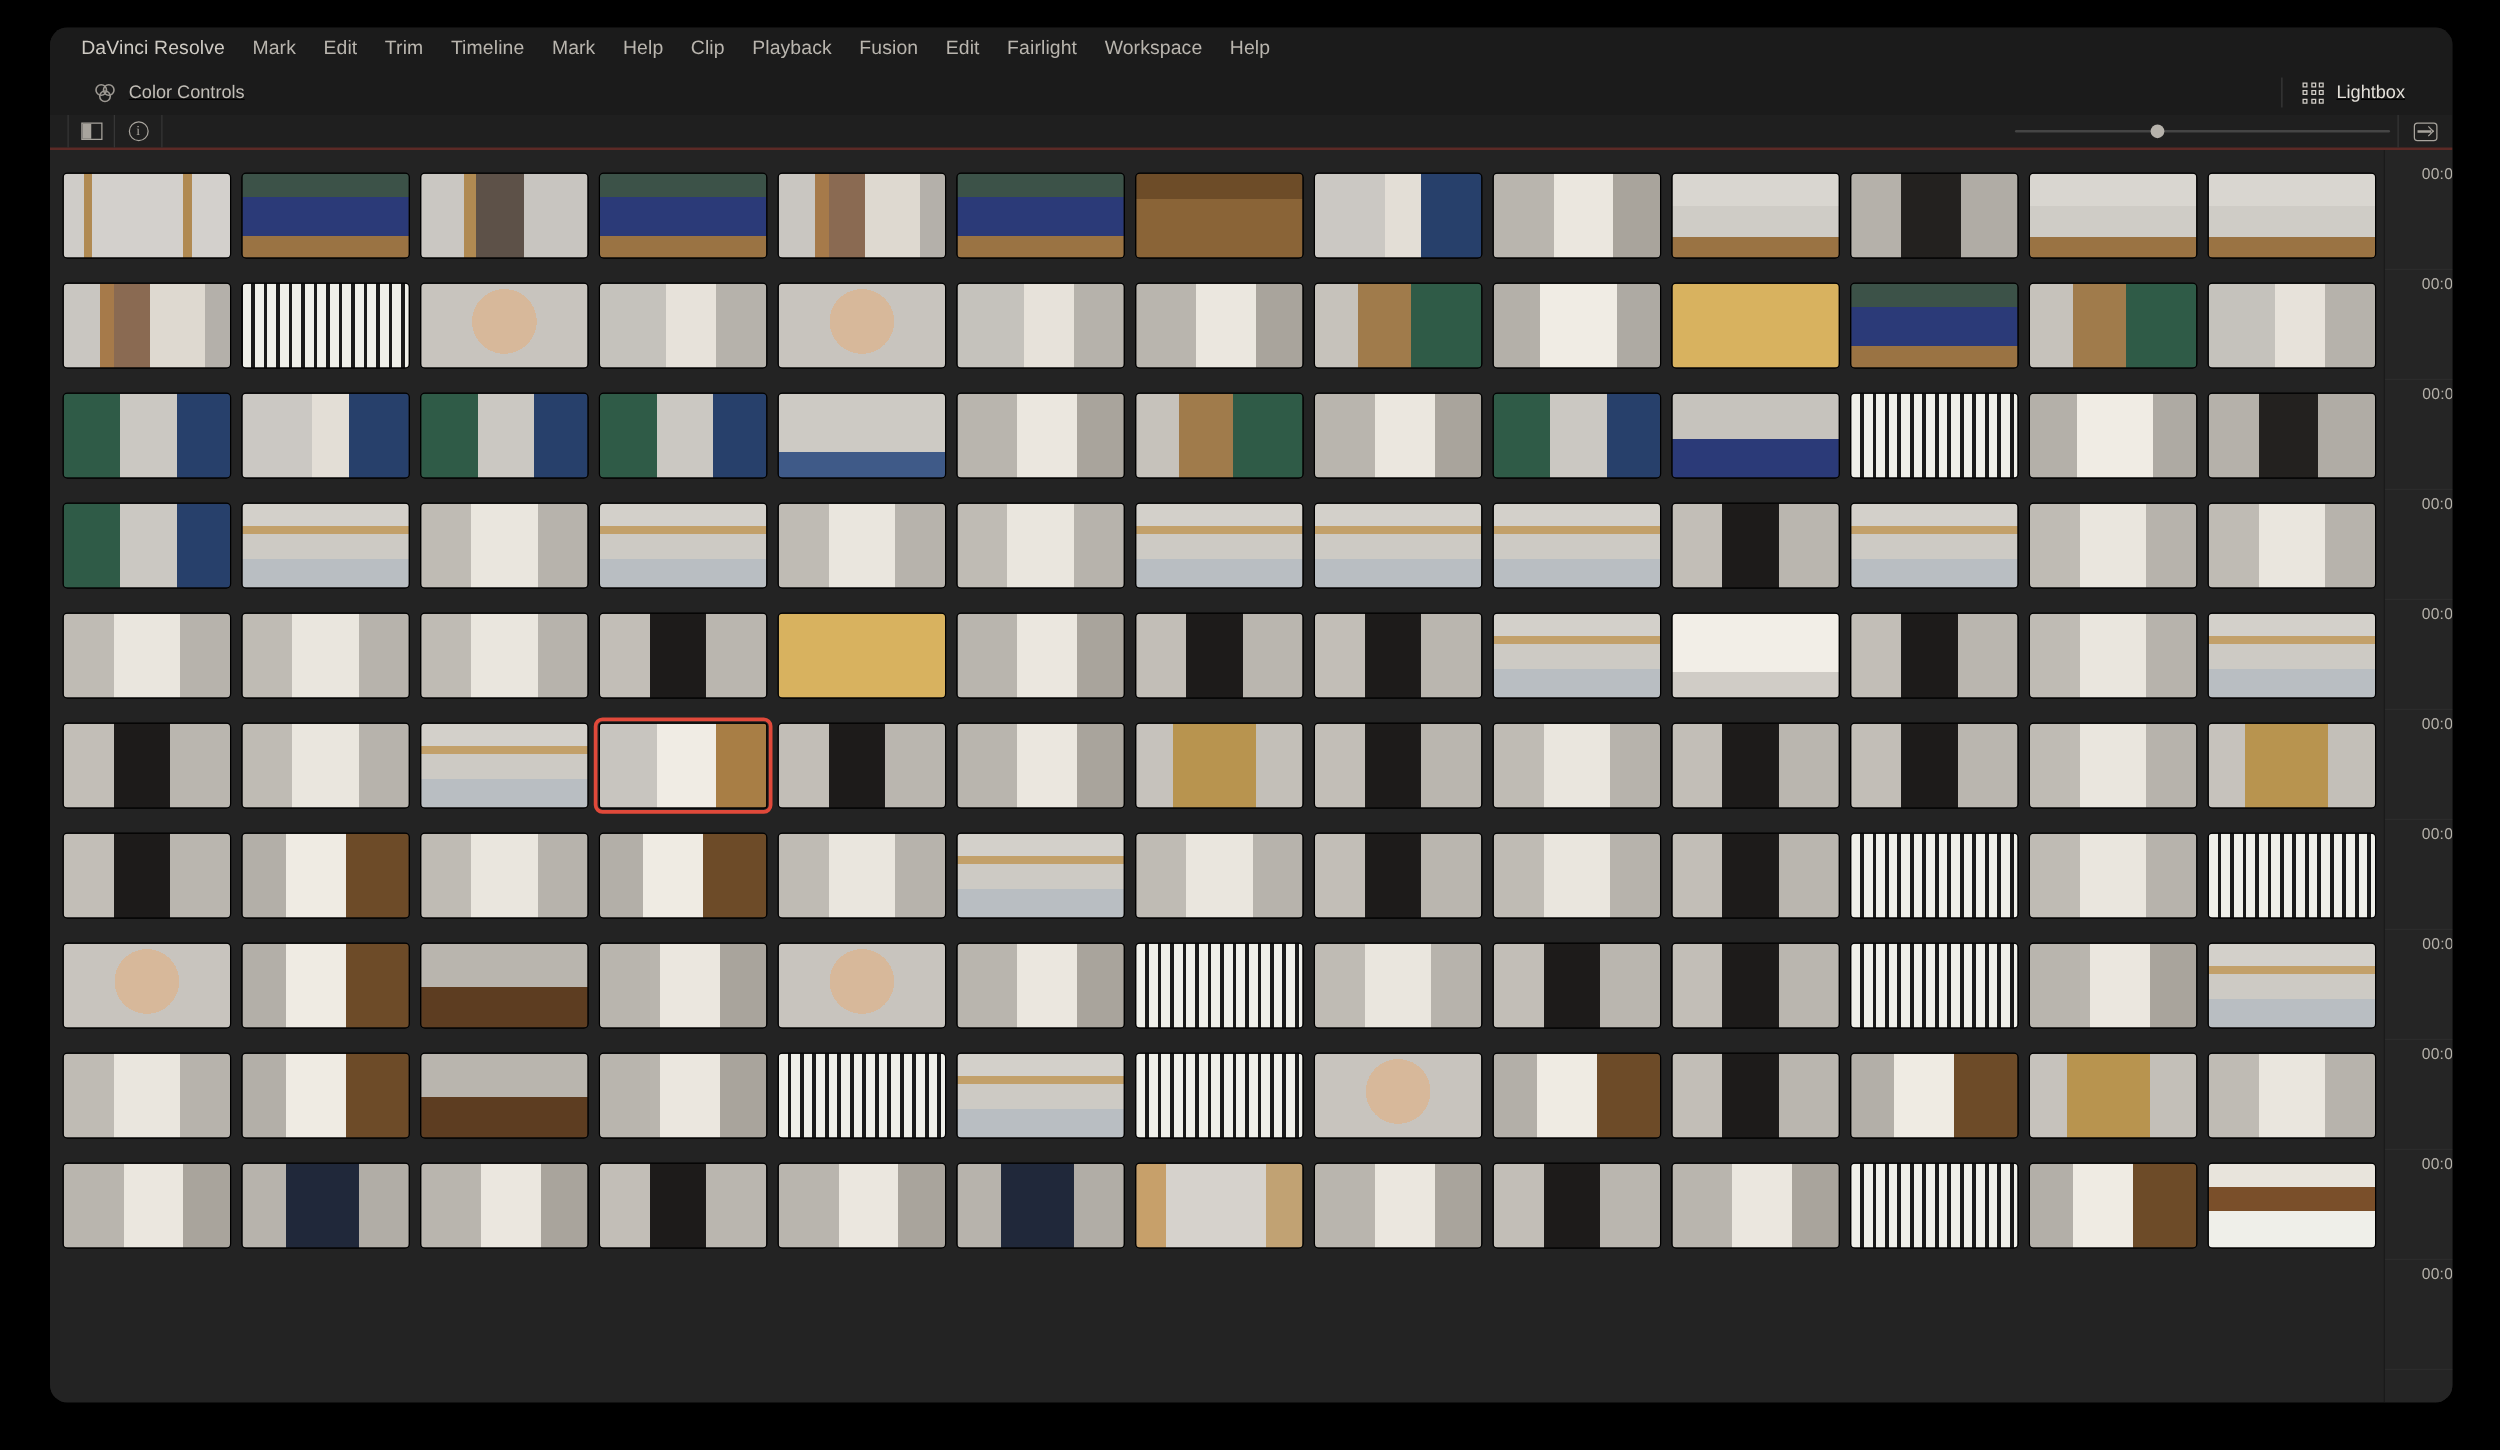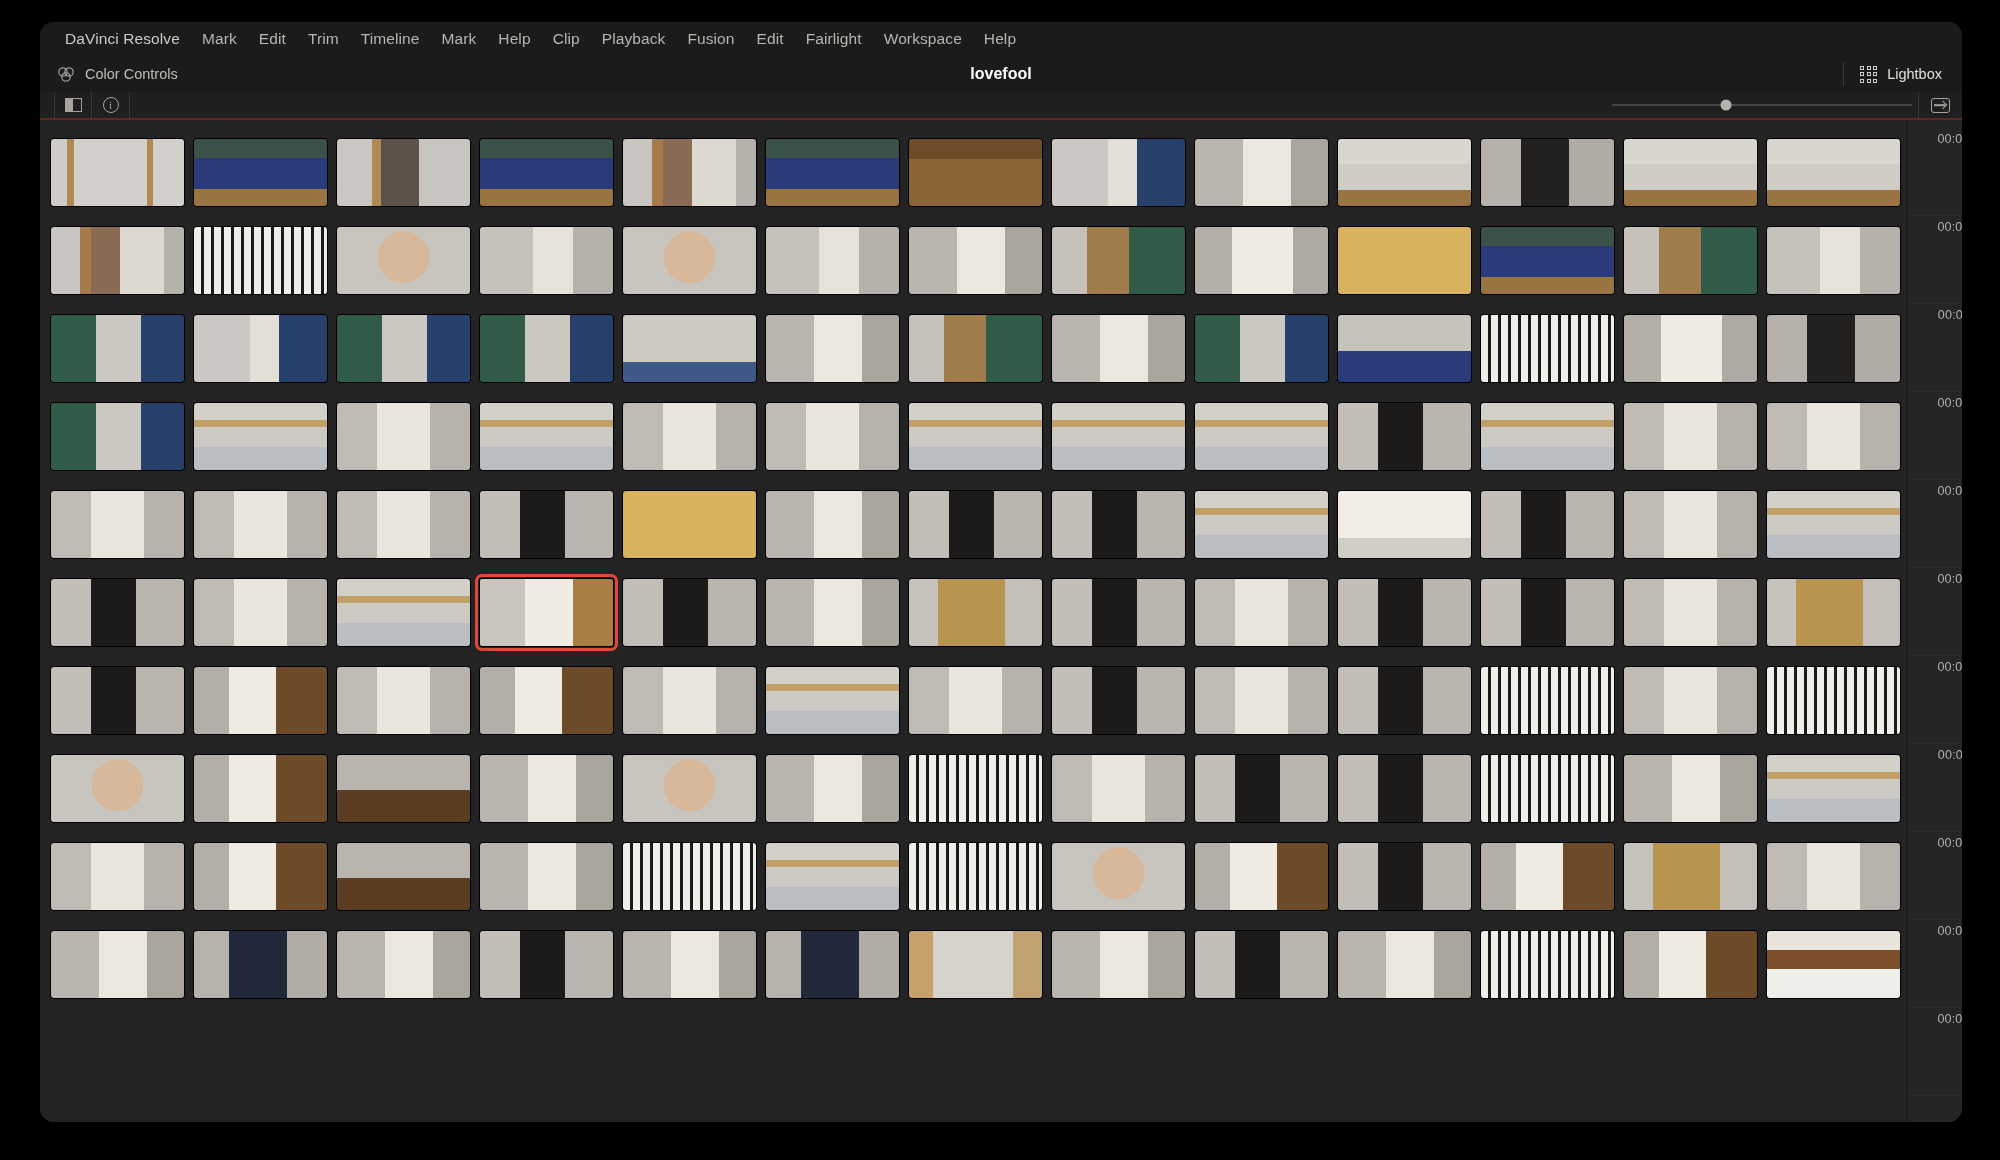--- a/index.html
+++ b/index.html
@@ -39,21 +39,22 @@
   .menu-item.brand { color: #cecac3; }
 
   
   .title-bar {
     height: 36px;
     background: #1b1b1b;
     display: flex;
     align-items: center;
     position: relative;
     flex: 0 0 auto;
-    padding: 0 8px;
+    padding: 0 26px;
+    text-decoration: underline;
   }
   .page-ident {
     display: flex; align-items: center; gap: 9px;
     padding-left: 8px;
   }
   .page-ident .label {
     color: #c2beb7; font-size: 14.5px;
   }
   .color-wheels-icon { width: 20px; height: 20px; display:block; }
   .project-title {
@@ -226,21 +227,20 @@
   <div class="title-bar">
     <div class="page-ident">
       <svg class="color-wheels-icon" viewBox="0 0 20 20">
         <circle cx="7" cy="8" r="4.2" fill="none" stroke="#9c9892" stroke-width="1.3"></circle>
         <circle cx="13" cy="8" r="4.2" fill="none" stroke="#9c9892" stroke-width="1.3"></circle>
         <circle cx="10" cy="13" r="4.2" fill="none" stroke="#9c9892" stroke-width="1.3"></circle>
       </svg>
       <span class="label">Color Controls</span>
     </div>
 
-    <div class="project-title">lovefool</div>
 
     <div class="title-right">
       <div class="grid-icon">
         <i></i>
           <i></i>
           <i></i>
           <i></i>
           <i></i>
           <i></i>
           <i></i>

